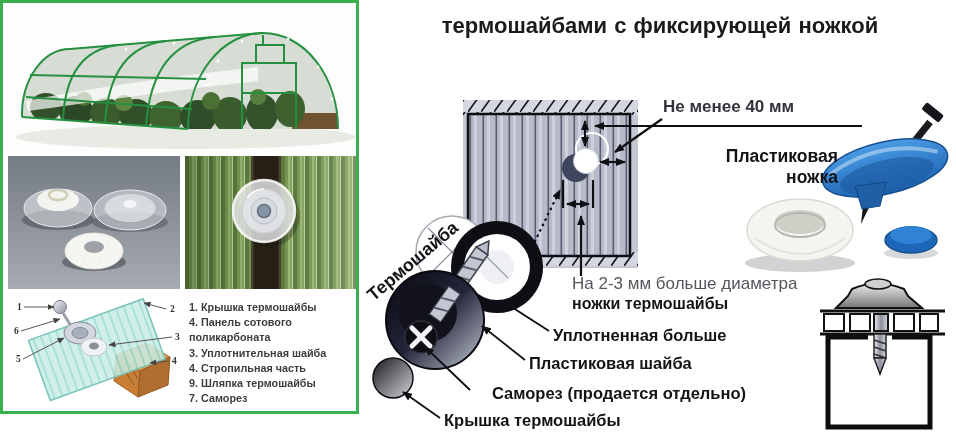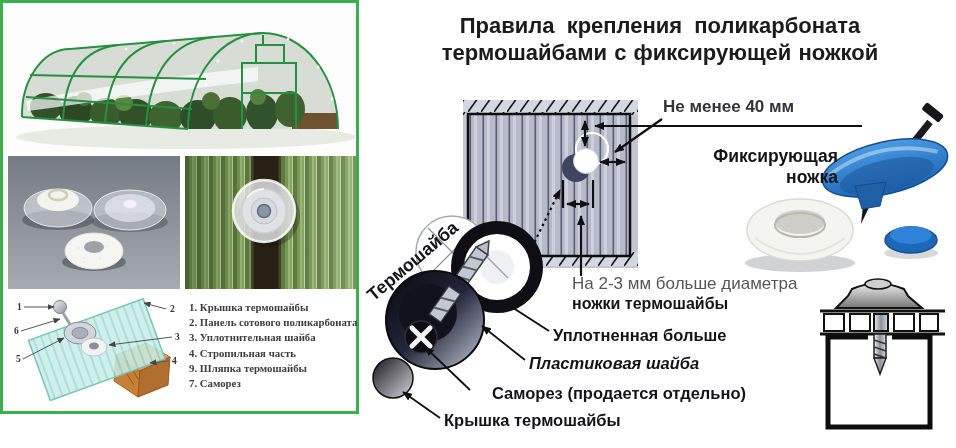--- a/index.html
+++ b/index.html
@@ -3,37 +3,37 @@
 <meta charset="utf-8">
 <style>
   html,body{margin:0;padding:0;background:#fff;}
   #stage{position:relative;width:956px;height:448px;background:#fff;overflow:hidden;
          font-family:"Liberation Sans",sans-serif;}
   .abs{position:absolute;}
   
   #left-panel{left:0;top:0;width:359px;height:414px;border:3px solid #3aaf4e;
               box-sizing:border-box;background:#fff;}
   .photo{position:absolute;}
-  #parts-list{left:186px;top:297px;width:170px;font-family:Liberation Serif, serif;
+  #parts-list{left:186px;top:297px;width:170px;font-family:Liberation Sans, sans-serif;
               font-weight:600;font-size:10.8px;line-height:15.2px;color:#3d3d3d;}
   
   #title{left:372px;top:12px;width:576px;text-align:center;color:#1b1b1b;
          font-weight:bold;font-size:22px;line-height:27px;}
   #title .t1{word-spacing:6px;}
   #title .t2{word-spacing:1px;}
   .lbl{position:absolute;color:#141418;font-weight:bold;font-size:16.5px;white-space:nowrap;}
   #lbl-min{left:663px;top:97px;font-size:17px;color:#33333c;text-align:center;}
   #lbl-fix{left:690px;top:146px;width:148px;text-align:right;font-size:17.5px;line-height:21px;}
   #lbl-thermo{left:370px;top:287px;font-size:18px;transform:rotate(-40deg);
               transform-origin:0 50%;}
   #lbl-hole{left:572px;top:274px;white-space:nowrap;}
   #lbl-hole .h1{font-size:17px;font-weight:normal;color:#55555c;}
   #lbl-hole .h2{font-size:16px;font-weight:bold;color:#141418;margin-top:1px;}
   #lbl-seal{left:553px;top:326px;}
-  #lbl-plastic{left:529px;top:354px;font-style:italic;}
+  #lbl-plastic{left:529px;top:354px;}
   #lbl-screw{left:492px;top:384px;}
   #lbl-cap{left:444px;top:411px;}
 </style>
 </head>
 <body>
 
 <div id="stage">
 
   <div id="left-panel" class="abs">
 
@@ -194,30 +194,29 @@
         <text x="162" y="19">2</text>
         <text x="6" y="41">6</text>
         <text x="167" y="47">3</text>
         <text x="8" y="69">5</text>
         <text x="164" y="71">4</text>
       </g>
     </svg>
 
     <div id="parts-list" class="abs">
       <div>1. Крышка термошайбы</div>
-      <div>2. Панель сотового поликарбоната</div>
+      <div>4. Панель сотового поликарбоната</div>
       <div>3. Уплотнительная шайба</div>
       <div>4. Стропильная часть</div>
       <div>9. Шляпка термошайбы</div>
       <div>7. Саморез</div>
     </div>
   </div>
 
   <div id="title" class="abs">
-    <div class="t1">Правила  крепления  поликарбоната</div>
     <div class="t2">термошайбами с фиксирующей ножкой</div>
   </div>
 
   <svg class="abs" style="left:362px;top:75px" width="594" height="373" viewBox="362 75 594 373">
     <defs>
       <marker id="rd-ah" markerWidth="10" markerHeight="8" refX="9" refY="4" orient="auto-start-reverse" markerUnits="userSpaceOnUse">
         <path d="M0,0 L10,4 L0,8 Z" fill="#101014"></path>
       </marker>
       <marker id="rd-ahe" markerWidth="10" markerHeight="8" refX="9" refY="4" orient="auto" markerUnits="userSpaceOnUse">
         <path d="M0,0 L10,4 L0,8 Z" fill="#101014"></path>
@@ -365,21 +364,21 @@
         <polygon points="874,358 886,358 880,374" fill="url(#rd-met)" stroke="#222" stroke-width="1.5"></polygon>
         <line x1="874" y1="340" x2="886" y2="344" stroke="#333" stroke-width="1.5"></line>
         <line x1="874" y1="347" x2="886" y2="351" stroke="#333" stroke-width="1.5"></line>
         <line x1="874" y1="354" x2="886" y2="358" stroke="#333" stroke-width="1.5"></line>
       </g>
     </g>
   </svg>
 
   <div id="lbl-min" class="lbl">Не менее 40 мм</div>
   <div id="lbl-fix" class="lbl">
-    <div>Фиксирующая</div>
+    <div>Пластиковая</div>
     <div>ножка</div>
   </div>
   <div id="lbl-thermo" class="lbl">Термошайба</div>
   <div id="lbl-hole" class="abs">
     <div class="h1">На 2-3 мм больше диаметра</div>
     <div class="h2">ножки термошайбы</div>
   </div>
   <div id="lbl-seal" class="lbl">Уплотненная больше</div>
   <div id="lbl-plastic" class="lbl">Пластиковая шайба</div>
   <div id="lbl-screw" class="lbl">Саморез (продается отдельно)</div>

